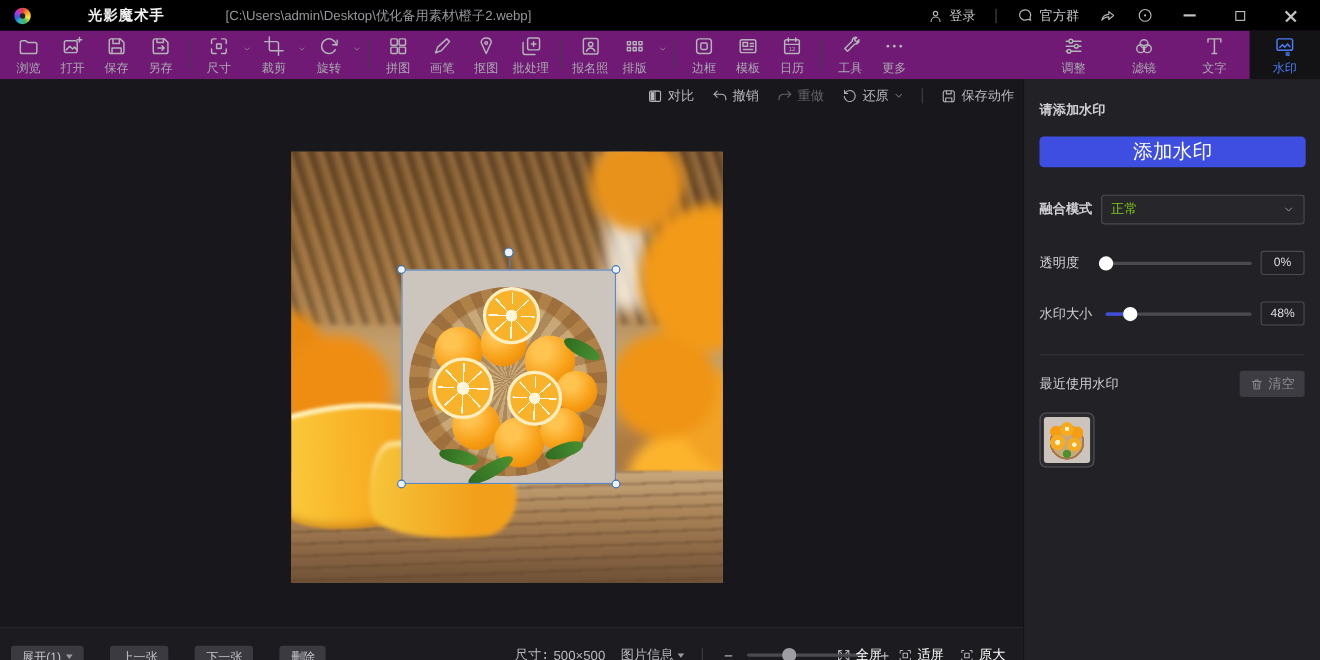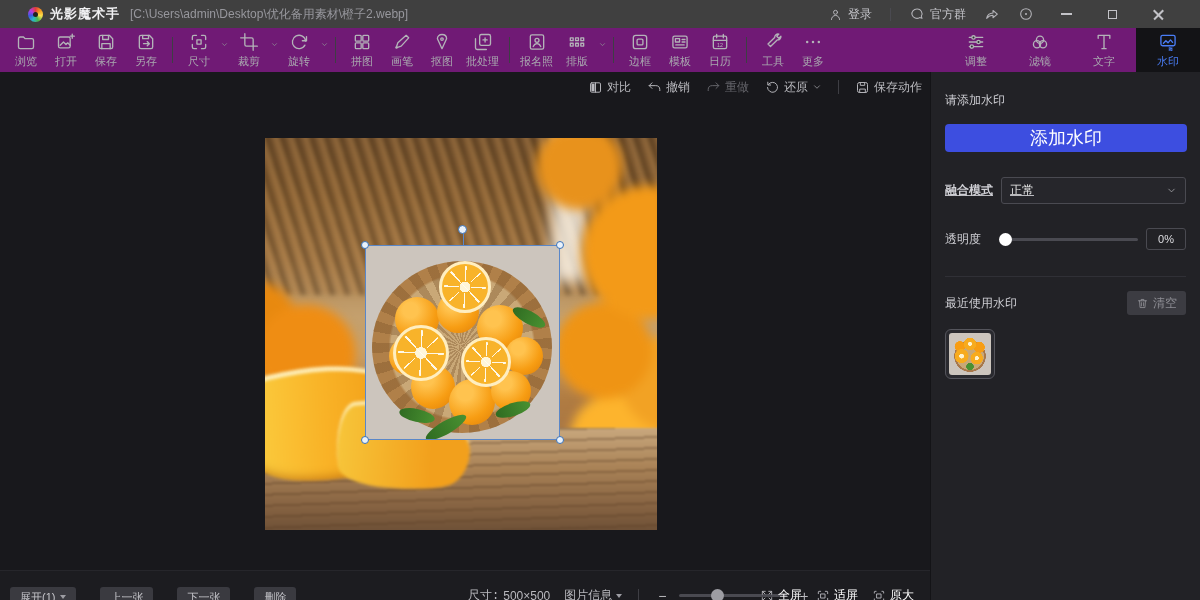--- a/index.html
+++ b/index.html
@@ -3,22 +3,22 @@
 <meta charset="utf-8">
 <style>
   * { margin:0; padding:0; box-sizing:border-box; }
   html,body { width:1200px; height:600px; overflow:hidden; background:#18181c;
     font-family:"Liberation Sans","DejaVu Sans",sans-serif; }
   .app { position:relative; width:1200px; height:600px; background:#18181c; color:#b9b9be; }
   svg { display:block; }
   .ic { stroke:#b3b3b8; fill:none; stroke-width:1.6; stroke-linecap:round; stroke-linejoin:round; }
 
   
-  .titlebar { position:absolute; left:0; top:0; width:1200px; height:28px; background:#404040;
-    display:flex; align-items:center; padding:0 28px; }
+  .titlebar { position:absolute; left:0; top:0; width:1200px; height:28px; background:#000000;
+    display:flex; align-items:center; padding:0 13px;gap:45px; }
   .logo { width:15px; height:15px; border-radius:50%;
     background:conic-gradient(#e23c3c,#f59a1c,#ffe14d,#4db84d,#2bb8c9,#3c5ae2,#b43ce2,#e23c3c);
     position:relative; margin-right:7px; }
   .logo::after { content:""; position:absolute; left:5px; top:5px; width:5px; height:5px; border-radius:50%; background:#222; }
   .app-name { color:#f0f0f2; font-size:13px; font-weight:bold; letter-spacing:1px; margin-right:10px; }
   .file-path { color:#97979d; font-size:12px; }
   .tb-right { margin-left:auto; display:flex; align-items:center; gap:18px;justify-content:space-between; }
   .tb-item { display:flex; align-items:center; gap:5px; font-size:12px; color:#c3c3c8; cursor:default; }
   .tb-divider { width:1px; height:13px; background:#4a4a50; }
   .win-btn { width:28px; height:22px; display:flex; align-items:center; justify-content:center; }
@@ -104,27 +104,27 @@
   .wm-sel { position:absolute; left:100px; top:107px; width:195px; height:195px; border:1px solid #5a87c8; }
   .handle { position:absolute; width:8px; height:8px; border-radius:50%; background:#eaf2fb; border:1.5px solid #3a72b8; }
   .h-tl{left:-5px;top:-5px;} .h-tr{right:-5px;top:-5px;} .h-bl{left:-5px;bottom:-5px;} .h-br{right:-5px;bottom:-5px;}
   .rot-line { position:absolute; left:50%; top:-13px; width:1px; height:13px; background:#5a87c8; }
   .rot-handle { position:absolute; left:50%; top:-21px; margin-left:-4.5px; width:9px; height:9px; border-radius:50%;
     background:#eaf2fb; border:1.5px solid #3a72b8; }
 
   
   .panel { position:absolute; left:930px; top:72px; width:270px; height:528px; background:#222226;
     padding:20px 14px 0 14px; border-left:1px solid #141417; }
-  .panel-title { font-size:12px; color:#cfcfd4; }
+  .panel-title { font-size:12px; color:#cfcfd4;font-weight:bold; }
   .add-btn { margin-top:15px; width:242px; height:28px; background:#3d4ee0; border:none; border-radius:4px;
     color:#fff; font-size:18px; display:flex; align-items:center; justify-content:center; cursor:pointer; }
-  .blend-row { margin-top:25px; display:flex; align-items:center; gap:8px;text-decoration:underline; }
+  .blend-row { margin-top:25px; display:flex; align-items:center; gap:8px; }
   .blend-label { font-size:12px; color:#cfcfd4; font-weight:bold; white-space:nowrap; }
   .select { flex:1; height:27px; border:1px solid #4a4a51; border-radius:3px; background:#26262b;
-    display:flex; align-items:center; padding:0 8px; font-size:12px; color:#e5e5e5; }
+    display:flex; align-items:center; padding:0 8px; font-size:12px; color:#84cc16; }
   .select .sel-chev { margin-left:auto; }
   .slider-row { margin-top:24px; display:flex; align-items:center; gap:8px; }
   .slider-label { width:52px; font-size:12px; color:#cfcfd4; white-space:nowrap; }
   .track { position:relative; flex:1; height:3px; border-radius:2px; background:#4a4a51; }
   .fill { position:absolute; left:0; top:0; height:3px; border-radius:2px; background:#3d4ee0; }
   .thumb { position:absolute; top:50%; width:13px; height:13px; margin:-6.5px 0 0 -6.5px; border-radius:50%; background:#fff; }
   .val-box { width:40px; height:22px; border:1px solid #4a4a51; border-radius:3px;
     display:flex; align-items:center; justify-content:center; font-size:11px; color:#dedee2; }
   .recent { margin-top:26px; border-top:1px solid #303036; padding-top:14px; }
   .recent-head { display:flex; align-items:center; }
@@ -507,20 +507,28 @@
     <div class="slider-row">
       <span class="slider-label">透明度</span>
       <div class="track">
         <span class="fill" style="width: 0%;"></span>
         <span class="thumb" style="left: 0%;"></span>
       </div>
       <div class="val-box">0%</div>
     </div>
 
 
+    <div class="slider-row">
+      <span class="slider-label">水印大小</span>
+      <div class="track">
+        <span class="fill" style="width: 17%;"></span>
+        <span class="thumb" style="left: 17%;"></span>
+      </div>
+      <div class="val-box">48%</div>
+    </div>
 
     <div class="recent">
       <div class="recent-head">
         <span class="recent-title">最近使用水印</span>
         <button class="clear-btn">
           <svg class="ic" viewBox="0 0 24 24">
               <path d="M4.5 7h15M9.5 7V4.5h5V7M6.5 7l1 12.5h9l1-12.5M10 10.5v6M14 10.5v6"></path>
             </svg>
           <span>清空</span>
         </button>

